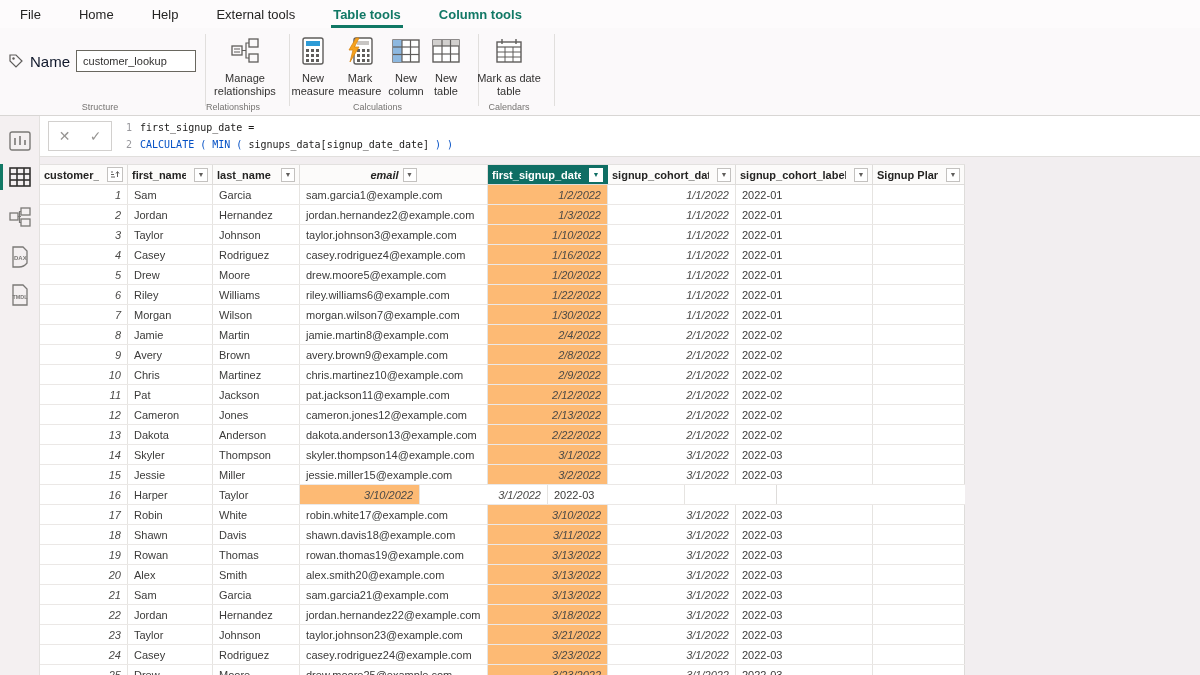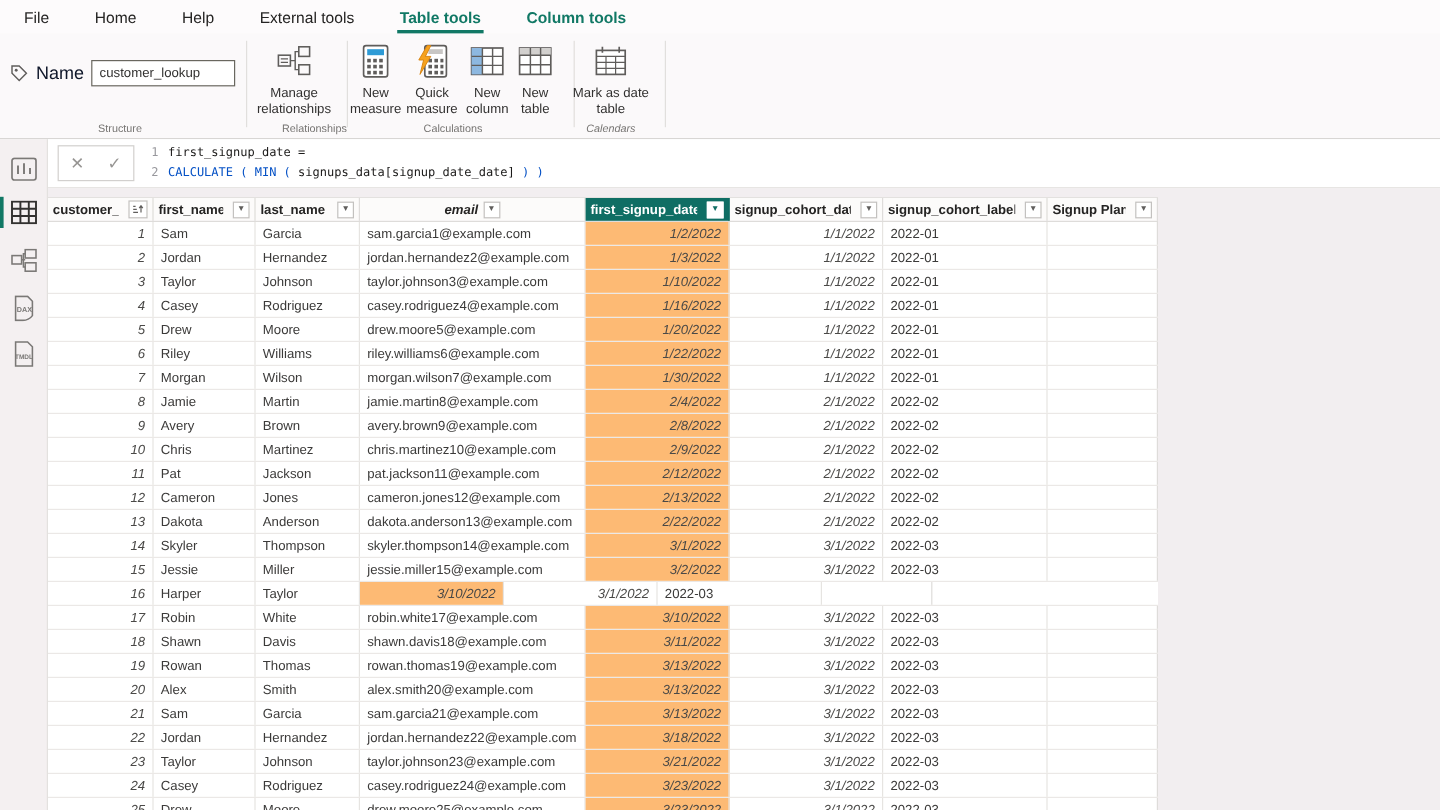--- a/index.html
+++ b/index.html
@@ -99,21 +99,21 @@
             <rect x="2" y="9" width="10" height="9" fill="#fbf9fa" stroke="#5f5d5b" stroke-width="1.3"></rect>
             <line x1="4" y1="12" x2="10" y2="12" stroke="#5f5d5b" stroke-width="1"></line>
             <line x1="4" y1="15" x2="10" y2="15" stroke="#5f5d5b" stroke-width="1"></line>
             <rect x="19" y="2" width="9" height="8" fill="#fbf9fa" stroke="#5f5d5b" stroke-width="1.3"></rect>
             <rect x="19" y="17" width="9" height="8" fill="#fbf9fa" stroke="#5f5d5b" stroke-width="1.3"></rect>
             <path d="M12 13.5 L16 13.5 L16 6 L19 6 M16 13.5 L16 21 L19 21" fill="none" stroke="#5f5d5b" stroke-width="1.2"></path>
           </svg>
       </span>
       <span class="cap">Manage relationships</span>
     </div>
-    <div class="grouplabel" style="left:223px; width:78px;margin-top:40px;">Relationships</div>
+    <div class="grouplabel" style="left:194px; width:78px;margin-top:40px;">Relationships</div>
     <div class="rsep" style="left:289px;"></div>
 
     <div class="rbtn" style="left:291px; width:44px;">
       <span class="icon">
         <svg width="26" height="30" viewBox="0 0 26 30">
             <rect x="3" y="2" width="20" height="26" rx="2" fill="#fff" stroke="#5f5d5b" stroke-width="1.4"></rect>
             <rect x="6" y="5" width="14" height="5" fill="#2e9bd6"></rect>
             <g fill="#5f5d5b">
               <rect x="6" y="13" width="3" height="3"></rect>
               <rect x="11" y="13" width="3" height="3"></rect>
@@ -141,21 +141,21 @@
               <rect x="11" y="18" width="3" height="3"></rect>
               <rect x="16" y="18" width="3" height="3"></rect>
               <rect x="21" y="18" width="2.5" height="3"></rect>
               <rect x="11" y="23" width="3" height="3"></rect>
               <rect x="16" y="23" width="3" height="3"></rect>
               <rect x="21" y="23" width="2.5" height="3"></rect>
             </g>
             <path d="M10 2 L3 14 L7 14 L4 26 L13 11 L8.5 11 L13 2 Z" fill="#f6a21d" stroke="#d88511" stroke-width="0.8"></path>
           </svg>
       </span>
-      <span class="cap">Quick measure</span>
+      <span class="cap">Mark measure</span>
     </div>
     <div class="rbtn" style="left:385px; width:42px;">
       <span class="icon">
         <svg width="30" height="26" viewBox="0 0 30 26">
             <rect x="2" y="2" width="26" height="22" fill="#fff" stroke="#5f5d5b" stroke-width="1.4"></rect>
             <rect x="2" y="2" width="9" height="22" fill="#8db8e0"></rect>
             <line x1="11" y1="2" x2="11" y2="24" stroke="#5f5d5b" stroke-width="1.2"></line>
             <line x1="19.5" y1="2" x2="19.5" y2="24" stroke="#5f5d5b" stroke-width="1.2"></line>
             <line x1="2" y1="9" x2="28" y2="9" stroke="#5f5d5b" stroke-width="1.2"></line>
             <line x1="2" y1="16.5" x2="28" y2="16.5" stroke="#5f5d5b" stroke-width="1.2"></line>
@@ -187,21 +187,21 @@
             <line x1="22" y1="2" x2="22" y2="7" stroke="#5f5d5b" stroke-width="1.4"></line>
             <line x1="3" y1="10" x2="27" y2="10" stroke="#5f5d5b" stroke-width="1.2"></line>
             <line x1="3" y1="15" x2="27" y2="15" stroke="#5f5d5b" stroke-width="1"></line>
             <line x1="3" y1="20" x2="27" y2="20" stroke="#5f5d5b" stroke-width="1"></line>
             <line x1="11" y1="10" x2="11" y2="25" stroke="#5f5d5b" stroke-width="1"></line>
             <line x1="19" y1="10" x2="19" y2="25" stroke="#5f5d5b" stroke-width="1"></line>
           </svg>
       </span>
       <span class="cap">Mark as date table</span>
     </div>
-    <div class="grouplabel" style="left:472px; width:74px;font-style:italic;">Calendars</div>
+    <div class="grouplabel" style="left:472px; width:74px;">Calendars</div>
     <div class="rsep" style="left:554px;"></div>
   </div>
 
   <div class="sidebar">
     <div class="sideitem" style="top:10px;">
       <span>
         <svg width="22" height="20" viewBox="0 0 22 20">
             <rect x="1" y="1" width="20" height="18" rx="2" fill="none" stroke="#7a7876" stroke-width="1.4"></rect>
             <line x1="6" y1="14" x2="6" y2="7" stroke="#7a7876" stroke-width="1.6"></line>
             <line x1="11" y1="14" x2="11" y2="5" stroke="#7a7876" stroke-width="1.6"></line>

